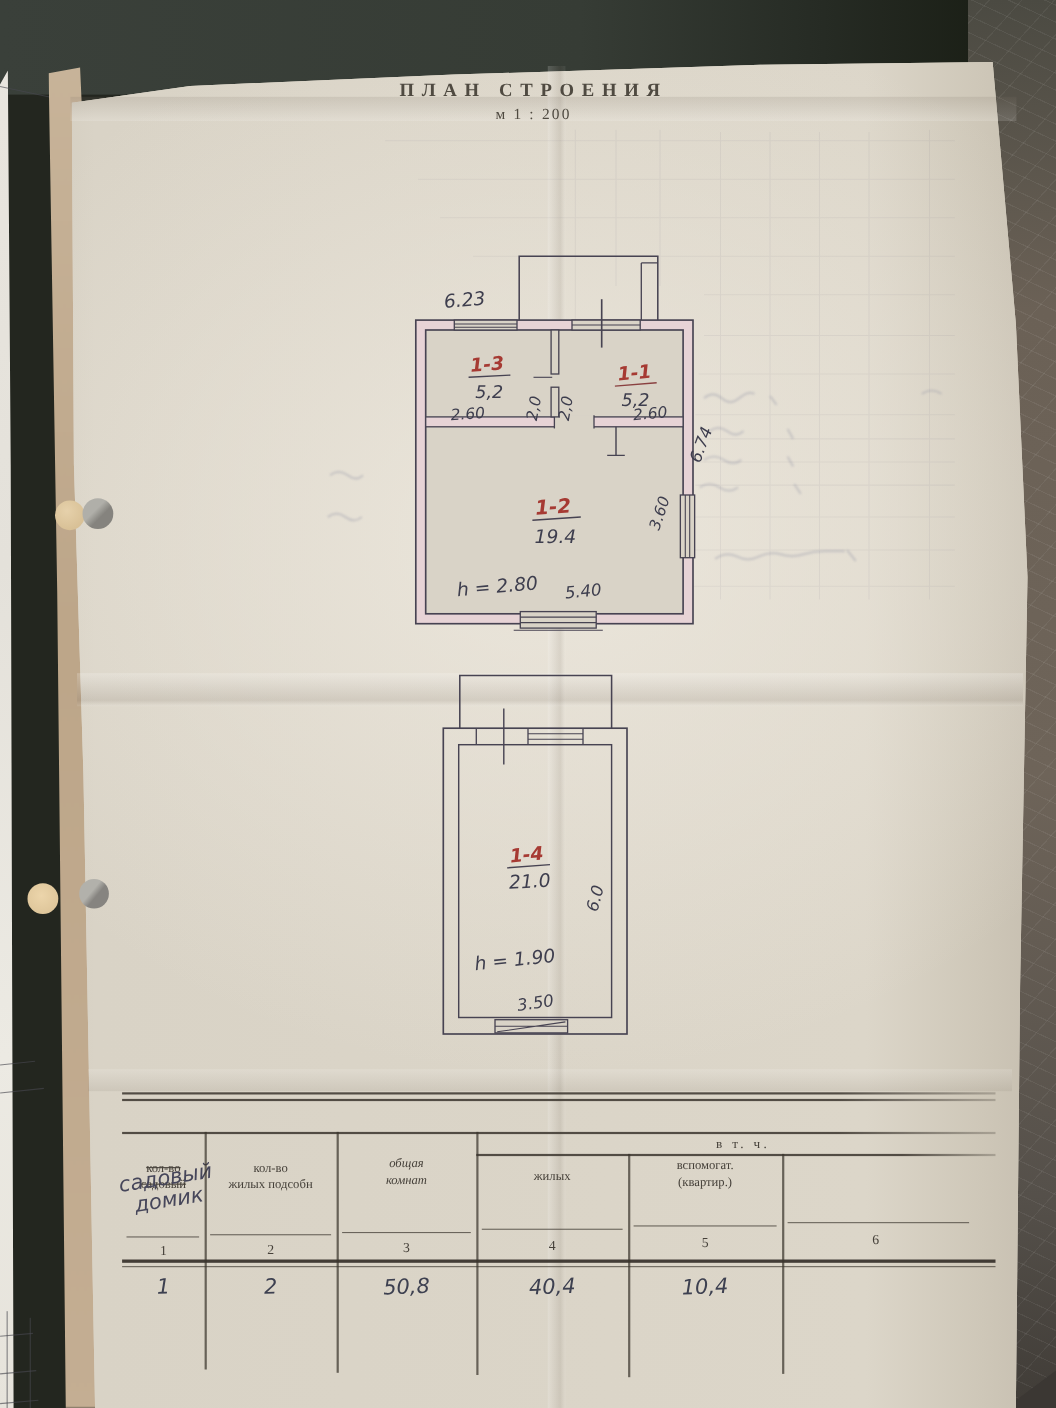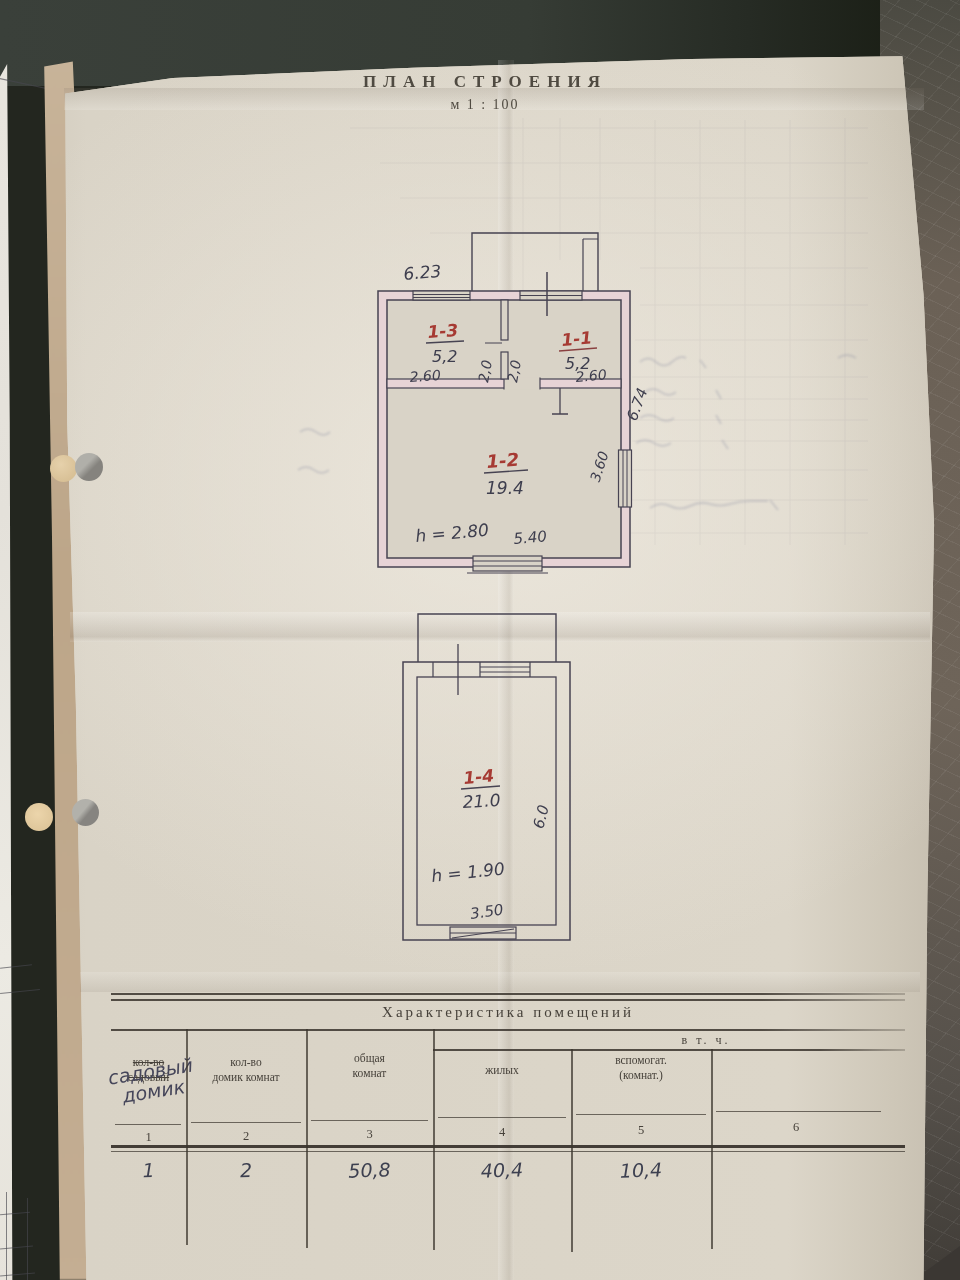--- a/index.html
+++ b/index.html
@@ -54,21 +54,21 @@
   
   svg.plan{position:absolute;left:0;top:0;width:960px;height:1280px;}
   svg.plan text{font-family:"DejaVu Sans",sans-serif;font-style:italic;fill:#3e3e4e;}
   svg.plan text.red{fill:#a63a33;font-weight:bold;}
   
   .char-table{position:absolute;left:111px;top:993px;width:794px;height:266px;color:#46413a;}
   .hl{position:absolute;height:1.5px;background:linear-gradient(90deg,rgba(58,52,45,.85) 0 82%,rgba(58,52,45,.25));}
   .hl.short{background:rgba(58,52,45,.7);height:1px;}
   .vl{position:absolute;width:1.5px;background:rgba(58,52,45,.72);}
   .tt{position:absolute;width:100%;text-align:center;top:11px;font-size:15px;letter-spacing:3px;}
-  .vtch{position:absolute;left:540px;top:40px;width:110px;text-align:center;font-size:12px;letter-spacing:3px;}
+  .vtch{position:absolute;left:540px;top:40px;width:110px;font-size:12px;letter-spacing:3px;}
   .hdr{position:absolute;text-align:center;font-size:11.5px;line-height:15px;}
   .struck{text-decoration:line-through;}
   .handover{position:absolute;left:-14px;top:68px;width:110px;text-align:center;
     font-family:"DejaVu Sans",sans-serif;font-style:italic;font-size:19px;line-height:20px;
     color:#46465a;transform:rotate(-9deg);}
   .cnum{position:absolute;text-align:center;font-size:12.5px;}
   .cval{position:absolute;text-align:center;font-family:"DejaVu Sans",sans-serif;
     font-style:italic;font-size:19px;color:#3d4050;transform:rotate(-2deg);}
 </style>
 </head>
@@ -95,21 +95,21 @@
   <div class="shadow-band"></div>
   <div class="paper"></div>
 
   <div class="crease v-mid"></div>
   <div class="crease h-top"></div>
   <div class="crease h-mid"></div>
   <div class="crease h-low"></div>
 
   <div class="title-block">
     <div class="t1">ПЛАН СТРОЕНИЯ</div>
-    <div class="t2">м 1 : 100</div>
+    <div class="t2">м 1 : 200</div>
   </div>
 
   <svg class="plan" viewBox="0 0 960 1280">
     <defs>
         <filter id="bl">
           <feGaussianBlur stdDeviation="1.1"></feGaussianBlur>
         </filter>
       </defs>
 
     <g stroke="#5a5570" stroke-width="1" opacity="0.07">
@@ -198,47 +198,46 @@
       <text x="463" y="808" font-size="17" transform="rotate(-3 463 808)">21.0</text>
       <text x="546" y="818" font-size="15" text-anchor="middle" transform="rotate(-75 546 818)">6.0</text>
       <text x="432" y="882" font-size="17" transform="rotate(-6 432 882)">h = 1.90</text>
       <text x="471" y="919" font-size="15" transform="rotate(-8 471 919)">3.50</text>
     </g>
   </svg>
 
   <div class="char-table">
     <div class="hl" style="left:0;top:0;width:794px;"></div>
     <div class="hl" style="left:0;top:6px;width:794px;"></div>
-    <div class="tt">Характеристика помещений</div>
     <div class="hl" style="left:0;top:36px;width:794px;"></div>
     <div class="vtch">в т. ч.</div>
     <div class="hl" style="left:322px;top:56px;width:472px;"></div>
 
     <div class="hdr" style="left:0;top:62px;width:75px;">
       <span class="struck">кол-во</span><br>
       <span class="struck">садовый</span>
     </div>
     <div class="handover">
       <span>садовый</span><br>
       <span>домик</span>
     </div>
     <div class="hdr" style="left:80px;top:62px;width:110px;">
       <span>кол-во</span><br>
-      <span>домик комнат</span>
-    </div>
-    <div class="hdr" style="left:200px;top:58px;width:117px;">
+      <span>жилых подсобн</span>
+    </div>
+    <div class="hdr" style="left:200px;top:58px;width:117px;font-style:italic;">
       <span>общая</span><br>
       <span>комнат</span>
     </div>
     <div class="hdr" style="left:327px;top:70px;width:128px;">
       <span>жилых</span>
     </div>
     <div class="hdr" style="left:465px;top:60px;width:130px;">
       <span>вспомогат.</span><br>
-      <span>(комнат.)</span>
+      <span>(квартир.)</span>
     </div>
 
     <div class="hl short" style="left:4px;top:131px;width:66px;"></div>
     <div class="hl short" style="left:80px;top:129px;width:110px;"></div>
     <div class="hl short" style="left:200px;top:127px;width:117px;"></div>
     <div class="hl short" style="left:327px;top:124px;width:128px;"></div>
     <div class="hl short" style="left:465px;top:121px;width:130px;"></div>
     <div class="hl short" style="left:605px;top:118px;width:165px;"></div>
 
     <div class="cnum" style="left:0;top:137px;width:75px;">1</div>

